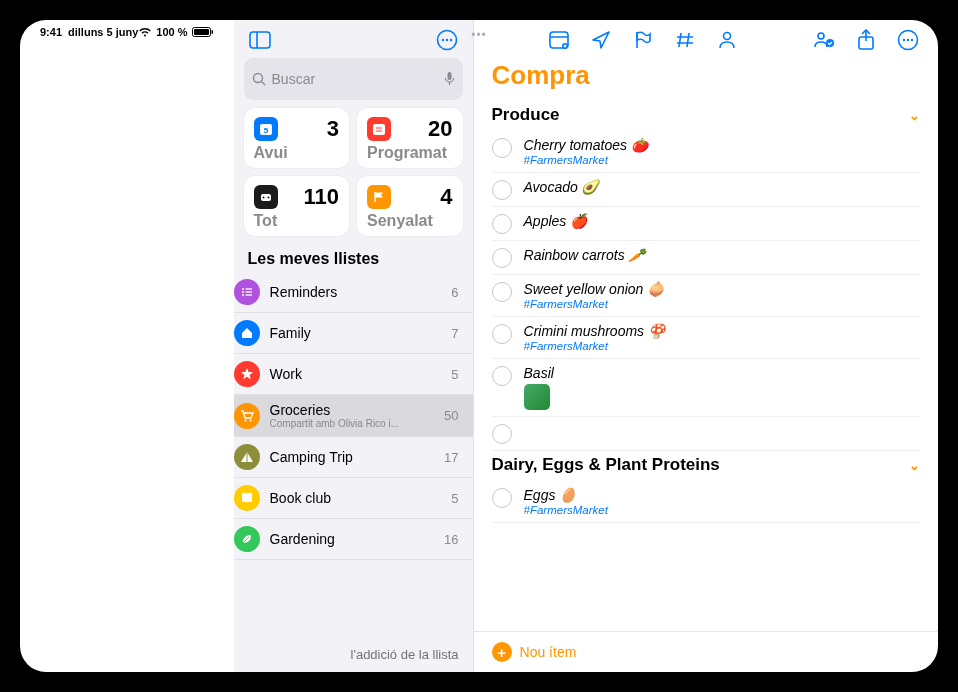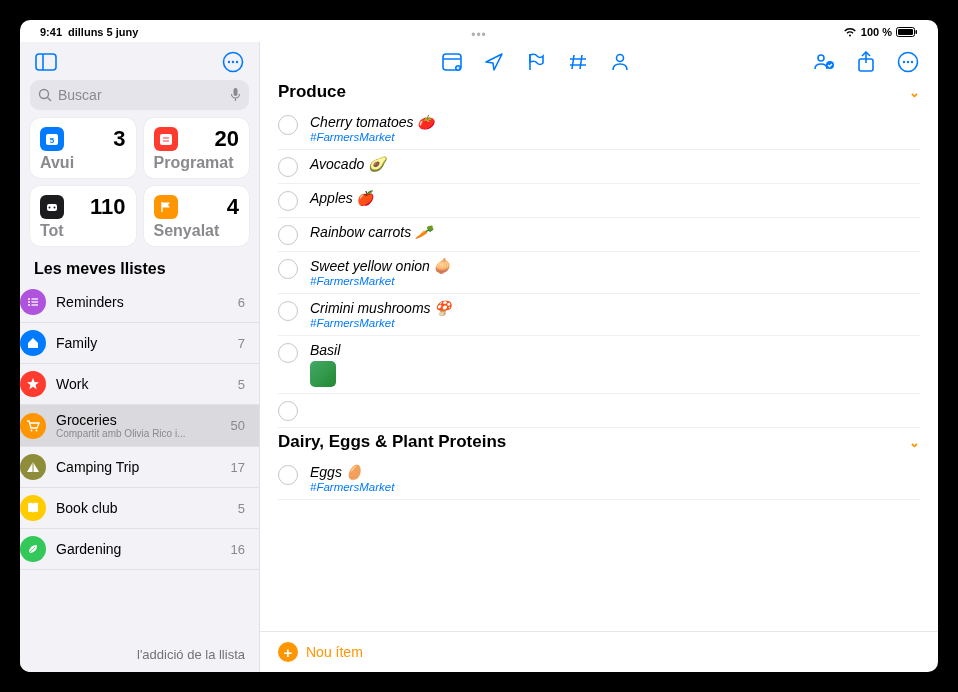--- a/index.html
+++ b/index.html
@@ -18,24 +18,24 @@
     height: 680px;
     background: #000;
     border-radius: 42px;
     padding: 14px;
     position: relative;
   }
   .screen {
     background: #fff;
     width: 100%;
     height: 100%;
-    border-radius: 10px;
+    border-radius: 26px;
     overflow: hidden;
     display: flex;
-    flex-direction: column;
+    flex-direction: row;
   }
   .status-bar {
     height: 22px;
     display: flex;
     justify-content: space-between;
     align-items: center;
     padding: 2px 20px 0 20px;
     font-size: 11px;
     font-weight: 600;
     color: #000;
@@ -69,21 +69,21 @@
     padding: 6px 12px 4px 12px;
   }
   .sidebar-top .icon-btn {
     width:28px;height:28px;display:flex;align-items:center;justify-content:center;
     color:#007aff;
   }
   .search {
     margin: 0 10px 8px 10px;
     background: #e4e4ea;
     border-radius: 9px;
-    height: 30px;
+    height: 42px;
     display:flex;align-items:center;
     padding:0 8px;
     color:#8a8a8e;
     font-size:14px;
     gap:6px;
   }
   .search .mic { margin-left:auto; }
   .smart-grid {
     display:grid;
     grid-template-columns:1fr 1fr;
@@ -433,20 +433,21 @@
           <div class="tb-btn">
             <svg width="22" height="22" viewBox="0 0 22 22">
                 <circle cx="11" cy="11" r="9.5" fill="none" stroke="#007aff" stroke-width="1.6"></circle>
                 <circle cx="7" cy="11" r="1.2" fill="#007aff"></circle>
                 <circle cx="11" cy="11" r="1.2" fill="#007aff"></circle>
                 <circle cx="15" cy="11" r="1.2" fill="#007aff"></circle>
               </svg>
           </div>
         </div>
 
+        <div class="title">Compra</div>
 
         <div class="content" id="content">
             <div class="group-head">
               <span>Produce</span>
     <span class="chevron">⌄</span>
             </div>
             <div class="item">
               <div class="radio"></div>
       <div class="item-body">
                 <span>Cherry tomatoes 🍅</span>

